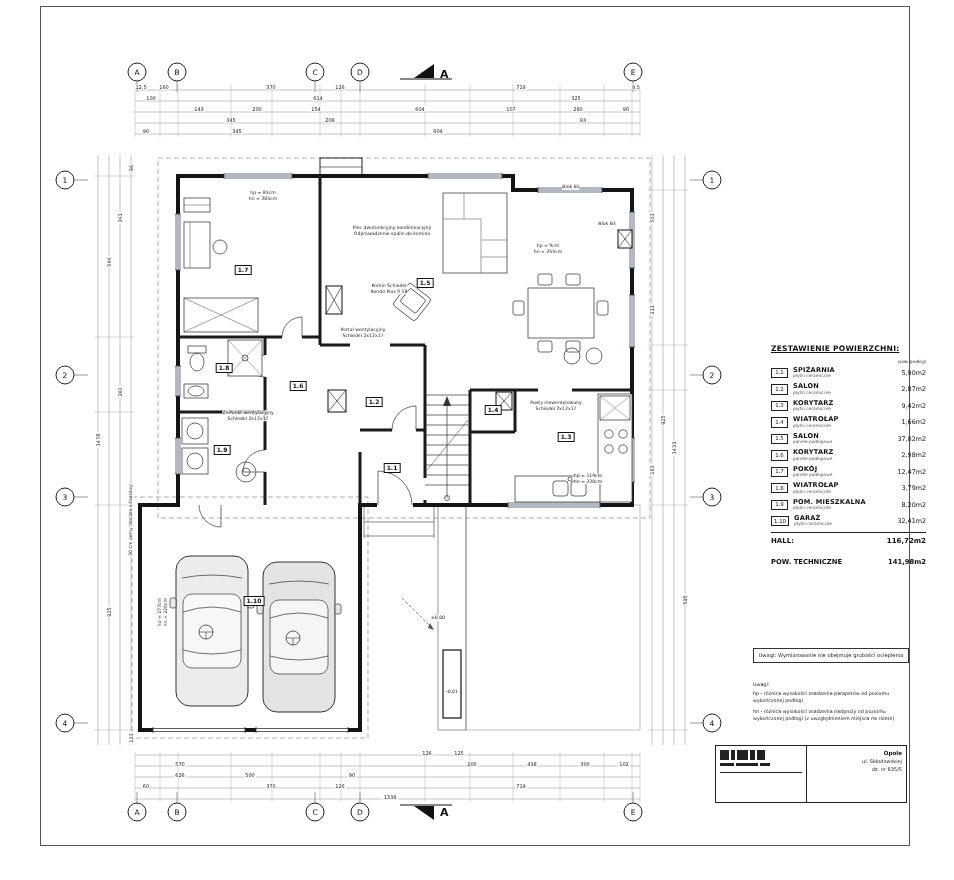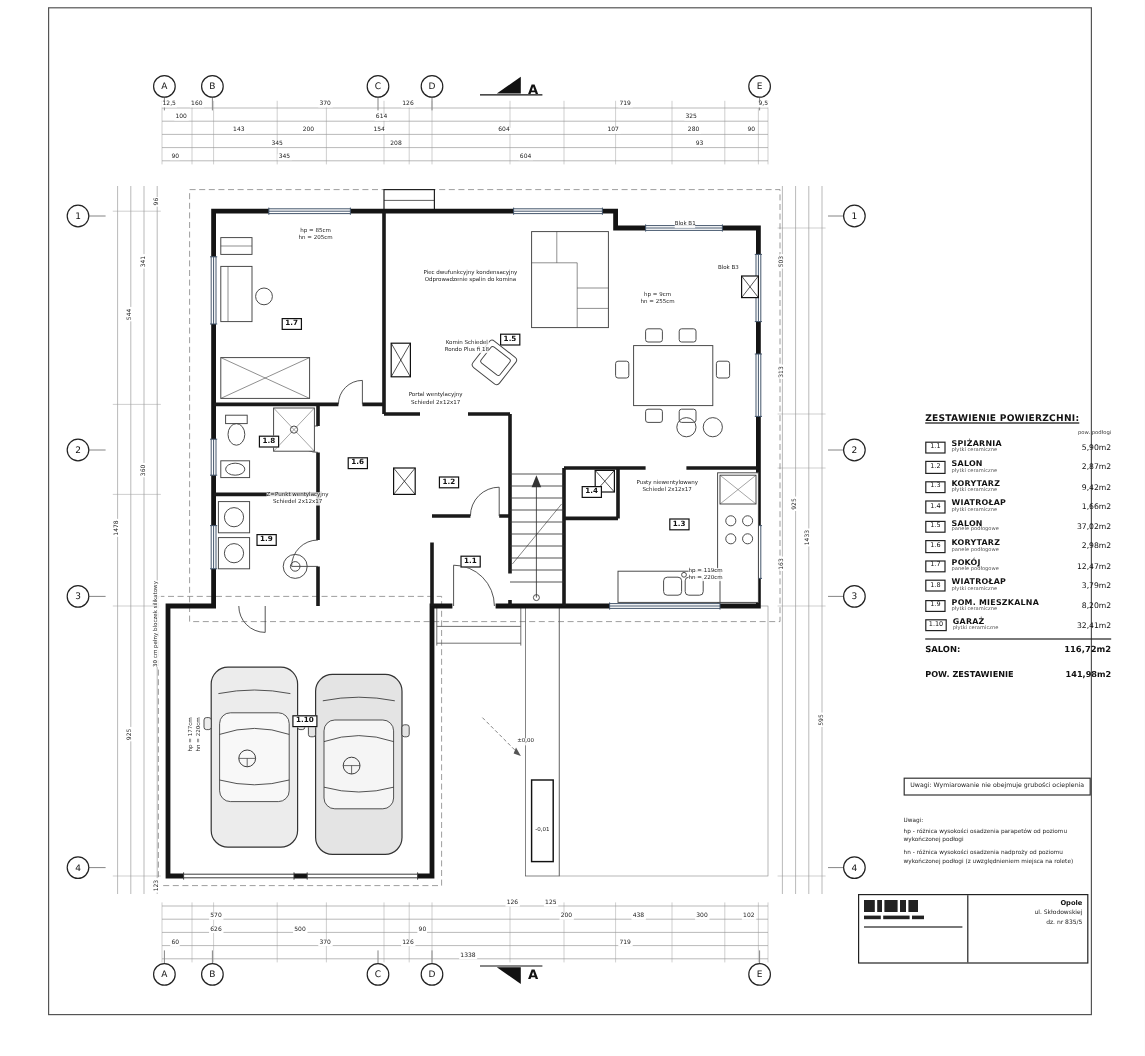--- a/index.html
+++ b/index.html
@@ -444,25 +444,25 @@
         <div class="lrow">
           <span class="lid">1.10</span>
           <span class="lname">
             <span class="n1">GARAŻ</span>
             <span class="n2">płytki ceramiczne</span>
           </span>
           <span class="larea">32,41m2</span>
         </div>
       </div>
     <div class="legend-total">
-      <span>SALON:</span>
+      <span>HALL:</span>
       <span>116,72m2</span>
     </div>
     <div class="legend-living">
-      <span>POW. ZESTAWIENIE</span>
+      <span>POW. TECHNICZNE</span>
       <span>141,98m2</span>
     </div>
   </div>
 
   <div class="notebox">Uwagi: Wymiarowanie nie obejmuje grubości ocieplenia</div>
 
   <div class="notes2">
     <div class="notes-title">Uwagi:</div>
     <div class="note-line">hp -  różnica wysokości osadzenia parapetów od poziomu wykończonej podłogi</div>
     <div class="note-line">hn -  różnica wysokości osadzenia nadproży od poziomu wykończonej podłogi (z uwzględnieniem miejsca na rolete)</div>

